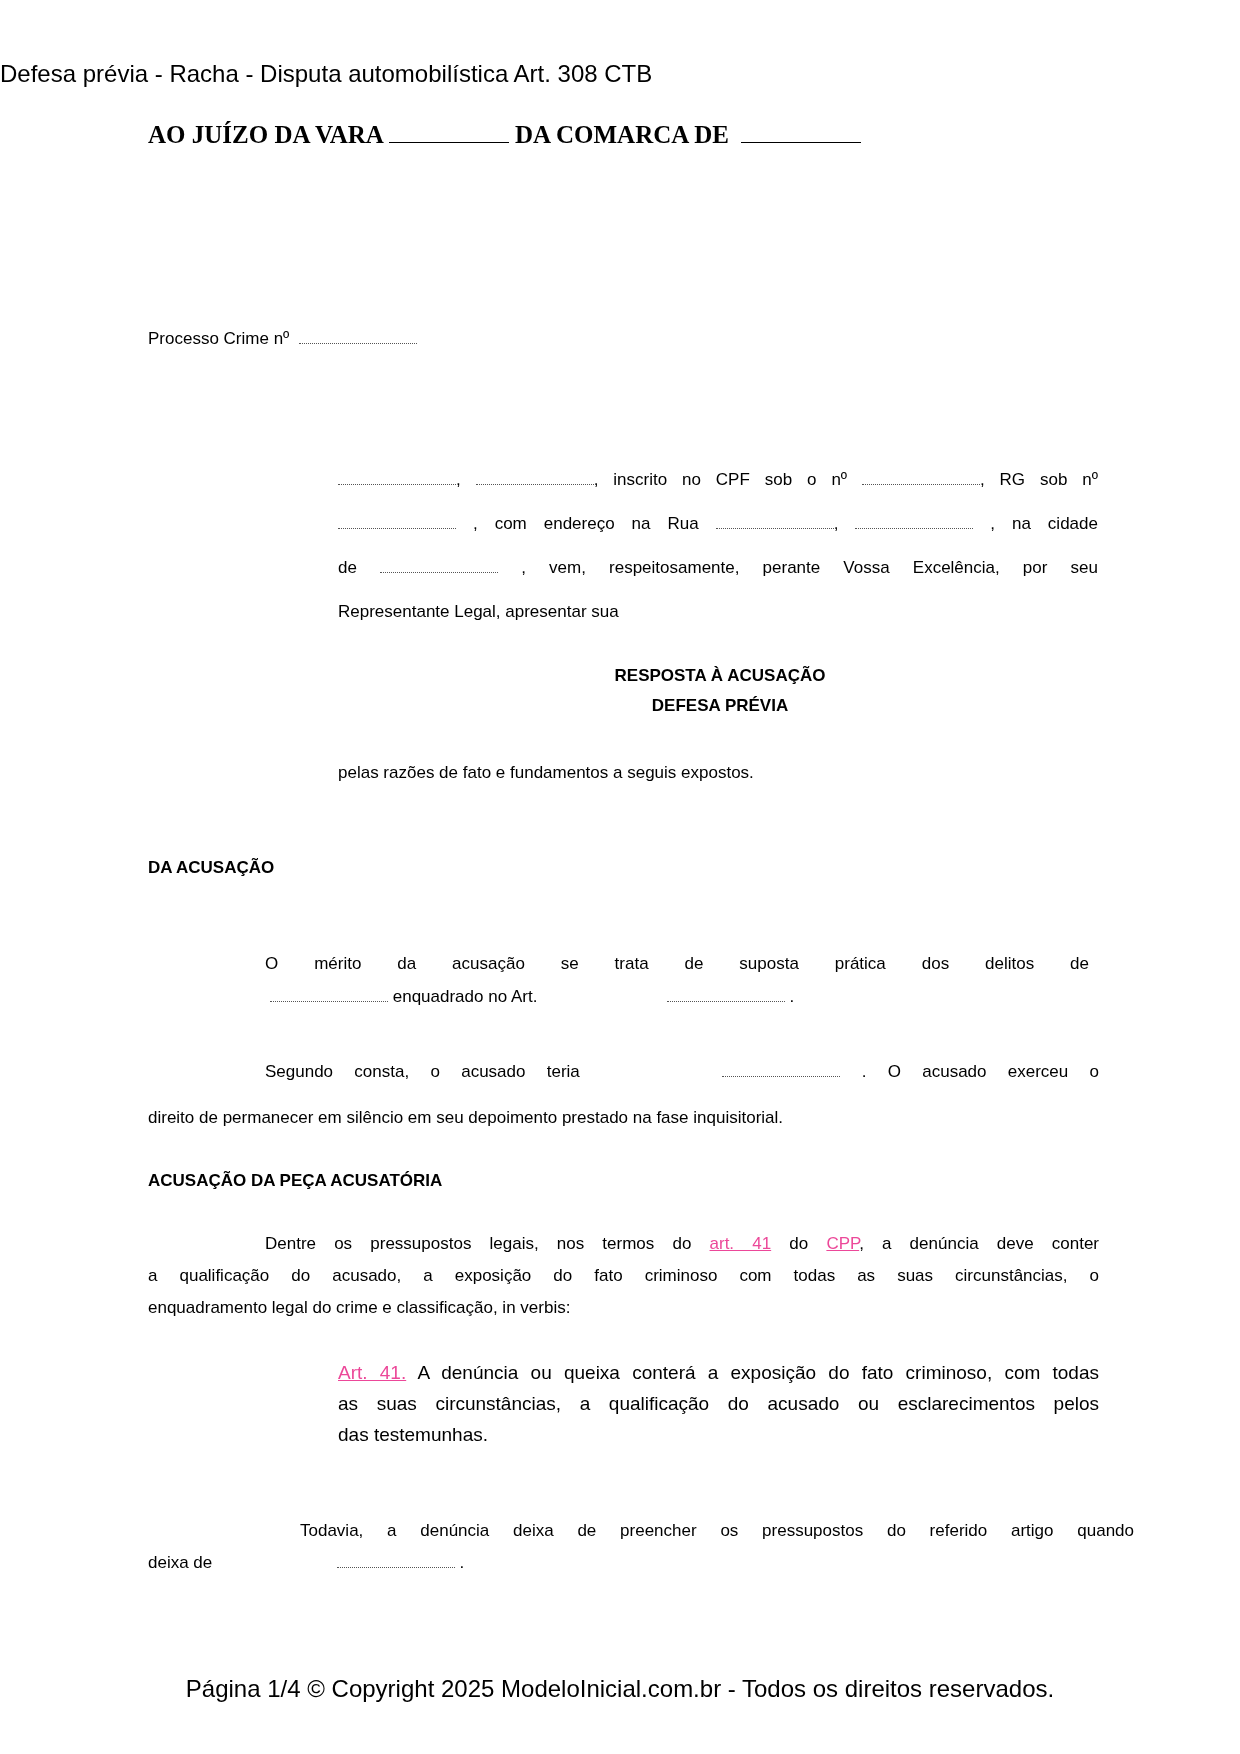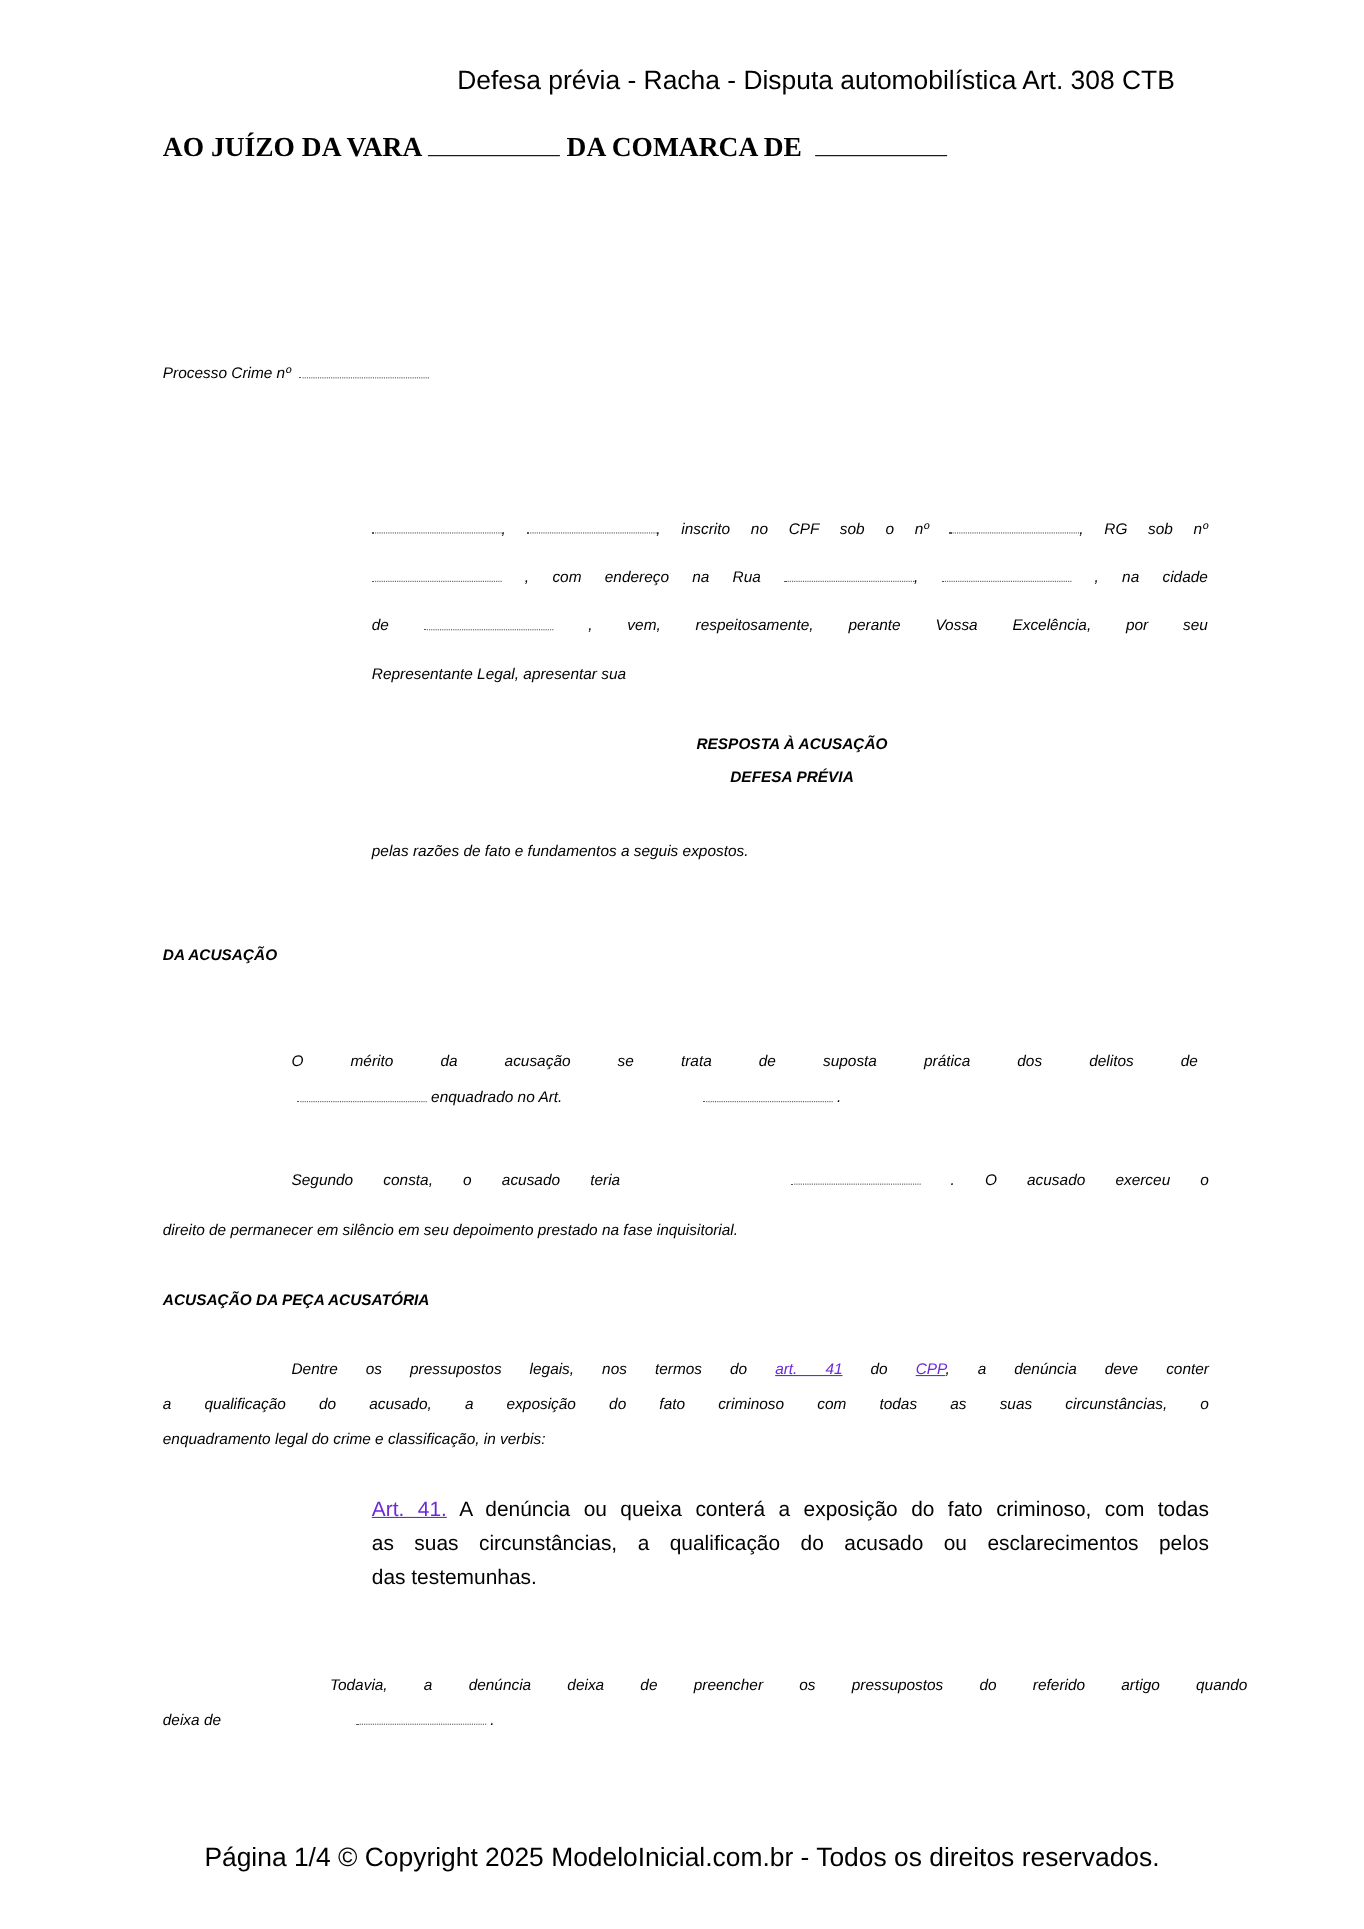--- a/index.html
+++ b/index.html
@@ -1,28 +1,28 @@
 <!DOCTYPE html>
 <html><head>
   <meta charset="utf-8">
   <style>
     html, body { margin: 0; padding: 0; background: #ffffff; }
     body {
       width: 1240px; height: 1754px; position: relative; overflow: hidden;
       font-family: "Liberation Sans", sans-serif; color: #000;
     }
     .abs { position: absolute; }
-    .header-title { top: 60px; left: 0; width: 1068px; text-align: right; font-size: 24px; }
+    .header-title { top: 60px; left: 0; width: 1068px; text-align: left; font-size: 24px; }
     .court { top: 121px; left: 148px; font-size: 25px; font-weight: bold; font-family: Liberation Serif, serif; }
-    .txt { font-size: 14px; line-height: 28px; font-style: italic; }
+    .txt { font-size: 17px; line-height: 28px; }
     .blank { display: inline-block; border-bottom: 1px dotted #555; height: 16px; vertical-align: baseline; }
     .b120 { width: 118px; }
     .just { text-align: justify; text-align-last: justify; }
     .bold { font-weight: bold; }
-    a.lnk { color: #6d28d9; text-decoration: underline; }
+    a.lnk { color: #ec4899; text-decoration: underline; }
     .footer { top: 1675px; left: 0; width: 1240px; text-align: center; font-size: 24px; }
   </style>
 </head>
 <body>
 
 <div class="abs header-title">Defesa prévia - Racha - Disputa automobilística Art. 308 CTB</div>
 
 <div class="abs court">
   <span>AO JUÍZO DA VARA</span>
   <span class="blank" style="width:120px;border-bottom:1px solid #000;"></span>

